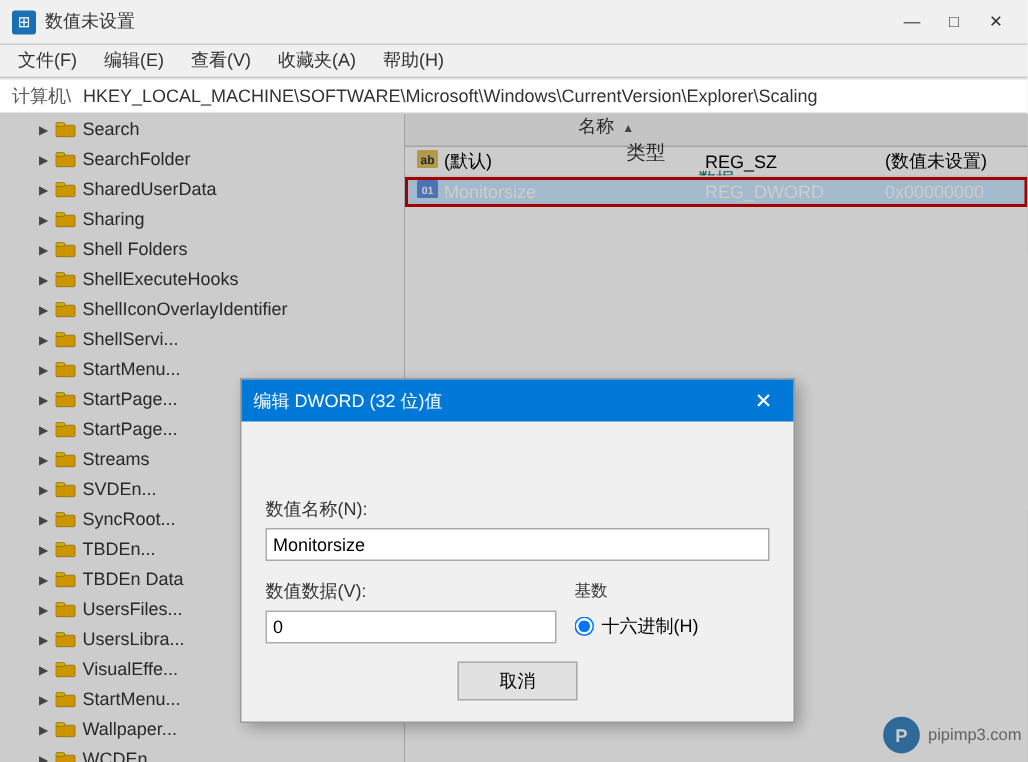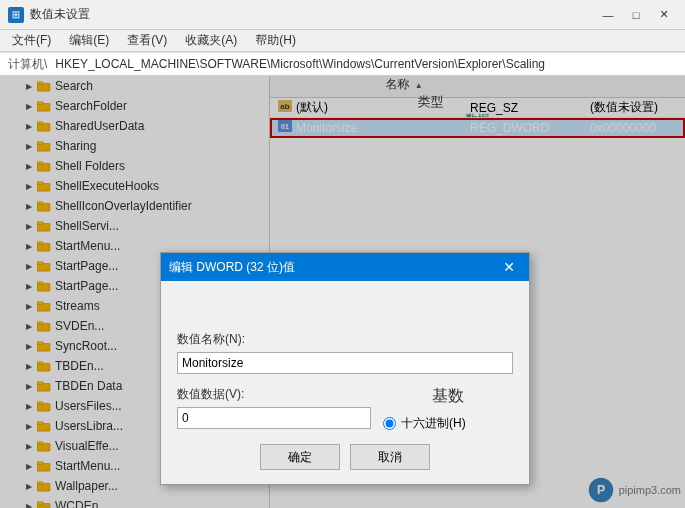--- a/index.html
+++ b/index.html
@@ -252,24 +252,23 @@
       margin-bottom: 12px;
     }
     .dialog-value-section {
       flex: 1;
     }
     .dialog-base-section {
       width: 130px;
       border: none;
     }
     .base-label {
-      font-size: 16px;
+      font-size: 11px;
       color: #333;
       margin-bottom: 8px;
-      text-align: center;
     }
     .radio-group {
       display: flex;
       flex-direction: column;
       gap: 6px;
     }
     .radio-item {
       display: flex;
       align-items: center;
       gap: 5px;
@@ -633,21 +632,20 @@
             <div class="radio-group">
               <label class="radio-item">
                 <input type="radio" name="base" checked="" style="">
                 <span>十六进制(H)</span>
               </label>
             </div>
           </div>
         </div>
 
         <div class="dialog-buttons">
-          <button class="dialog-btn">确定</button>
           <button class="dialog-btn">取消</button>
         </div>
       </div>
     </div>
   </div>
 
 </div>
 
 <div class="watermark">
   <svg class="watermark-logo" viewBox="0 0 32 32">

